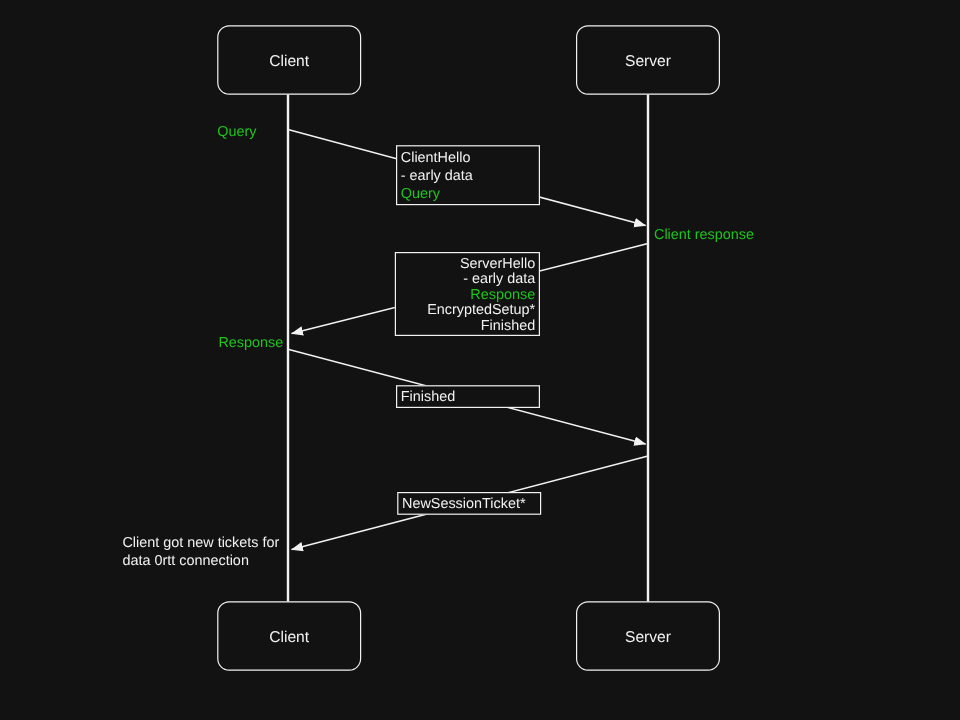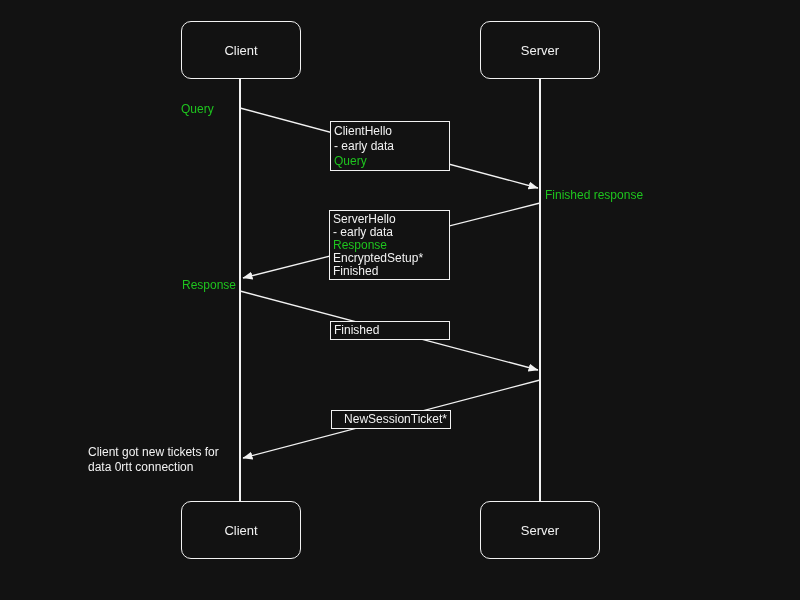--- a/index.html
+++ b/index.html
@@ -20,21 +20,21 @@
     display:flex;align-items:center;justify-content:center;
     background:transparent;
   }
   .msg{
     position:absolute;box-sizing:border-box;
     border:1.5px solid var(--fg);background:var(--bg);
     color:var(--fg);font-size:12px;line-height:13px;
     padding:2px 3px;white-space:nowrap;
   }
   .msg.lines3{line-height:15px;height:50px;}
-  .msg.lines5{height:70px;}
+  .msg.lines5{height:70px;text-align:right;}
   .msg.lines1{height:19px;line-height:13px;}
   .msg .green{color:var(--green);}
   .label{position:absolute;font-size:12px;white-space:nowrap;}
   .green-label{color:var(--green);}
   .note{color:var(--fg);line-height:15px;white-space:nowrap;}
 </style>
 </head>
 <body>
 
 <div class="stage">
@@ -77,26 +77,26 @@
     <div>- early data</div>
     <div class="green">Response</div>
     <div>EncryptedSetup*</div>
     <div>Finished</div>
   </div>
 
   <div class="msg lines1" style="left:330px;top:321px;width:120px;">
     <div>Finished</div>
   </div>
 
-  <div class="msg lines1" style="left:331px;top:410px;width:120px;text-align:right;">
+  <div class="msg lines1" style="left:331px;top:410px;width:120px;">
     <div>NewSessionTicket*</div>
   </div>
 
   <div class="label green-label" style="left:181px;top:102px;">Query</div>
-  <div class="label green-label" style="left:545px;top:188px;">Finished response</div>
+  <div class="label green-label" style="left:545px;top:188px;">Client response</div>
   <div class="label green-label" style="left:182px;top:278px;">Response</div>
 
-  <div class="label note" style="left:88px;top:445px;">
+  <div class="label note" style="left:102px;top:445px;">
     <div>Client got new tickets for</div>
     <div>data 0rtt connection</div>
   </div>
 
 </div>
 
 </body></html>

